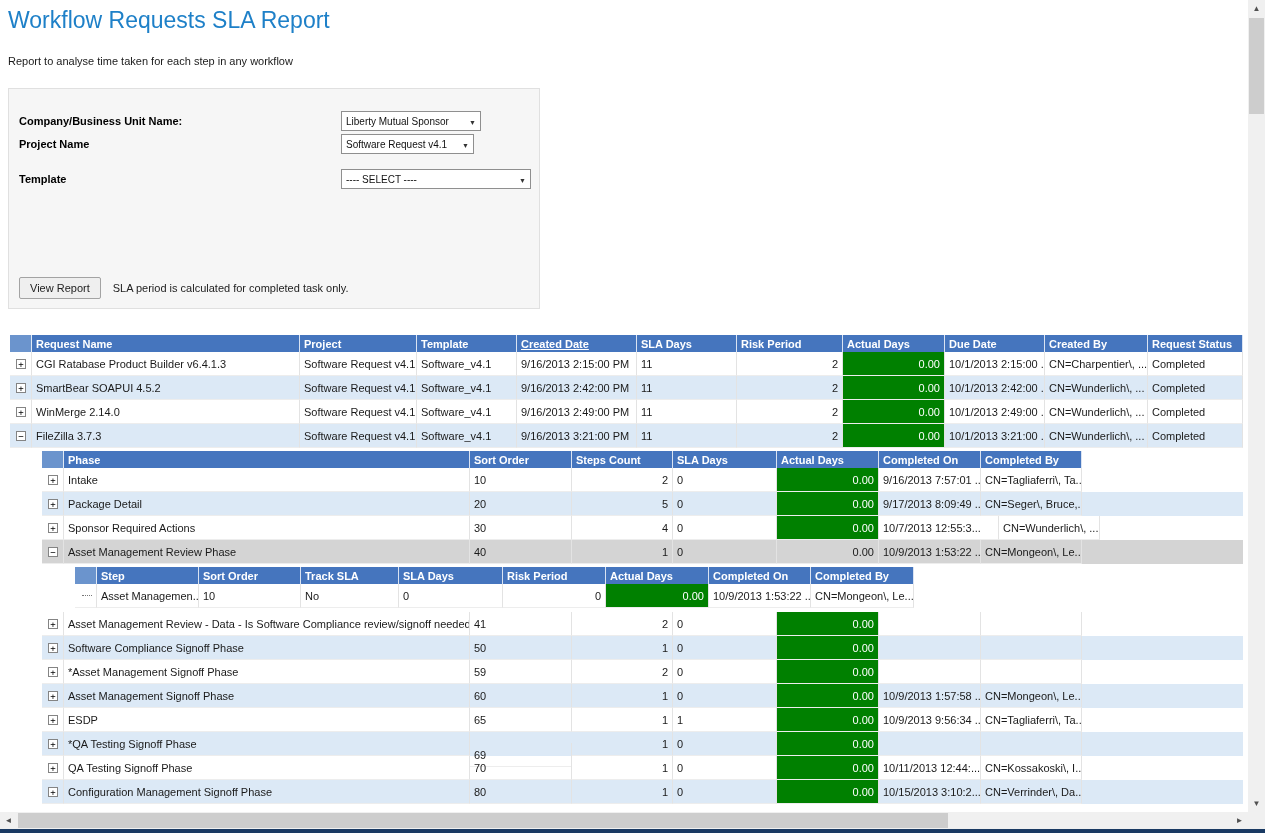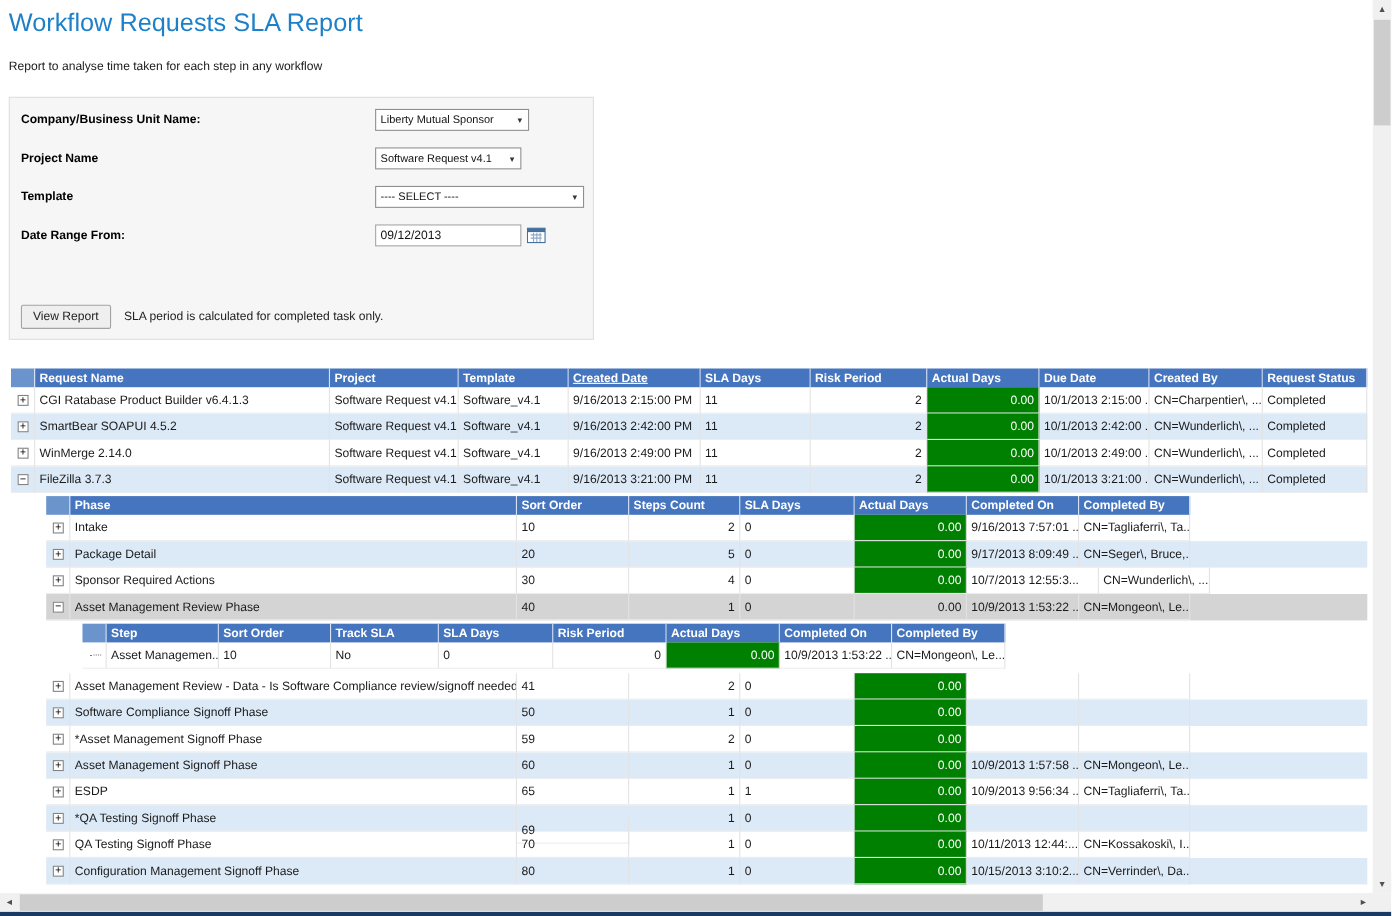--- a/index.html
+++ b/index.html
@@ -71,21 +71,21 @@
 </head>
 <body>
 
 <div id="stage">
 
   <div class="title">Workflow Requests SLA Report</div>
   <div class="subtitle">Report to analyse time taken for each step in any workflow</div>
 
   <div class="filter-panel">
 
-    <div class="f-row" style="top:10px">
+    <div class="f-row" style="top:22px">
       <span class="f-label">Company/Business Unit Name:</span>
       <div class="f-ctrl">
         <div class="select" style="width:140px">
           <span>Liberty Mutual Sponsor</span>
           <span class="sel-arrow"></span>
         </div>
       </div>
     </div>
 
     <div class="f-row" style="top:45px">
@@ -101,33 +101,20 @@
     <div class="f-row" style="top:80px">
       <span class="f-label">Template</span>
       <div class="f-ctrl">
         <div class="select" style="width:190px">
           <span>---- SELECT ----</span>
           <span class="sel-arrow"></span>
         </div>
       </div>
     </div>
 
-    <div class="f-row" style="top:115px">
-      <span class="f-label">Date Range From:</span>
-      <div class="f-ctrl">
-        <input class="date-input" value="09/12/2013" style="">
-        <button class="cal-btn">
-          <svg width="18" height="16" viewBox="0 0 18 16">
-            <rect x="0.5" y="1.5" width="16" height="13" fill="#ffffff" stroke="#44709d"></rect>
-            <rect x="0.5" y="1.5" width="16" height="3.5" fill="#44709d"></rect>
-            <path d="M3.5 7.5h10 M3.5 10.5h10 M6 5.5v8.5 M9 5.5v8.5 M12 5.5v8.5" stroke="#8fa9c8" stroke-width="1" fill="none"></path>
-          </svg>
-        </button>
-      </div>
-    </div>
 
 
     <div class="btn-row">
       <button class="btn">View Report</button>
       <span class="f-note">SLA period is calculated for completed task only.</span>
     </div>
   </div>
 
   <div class="report">
     <div id="req-head">

